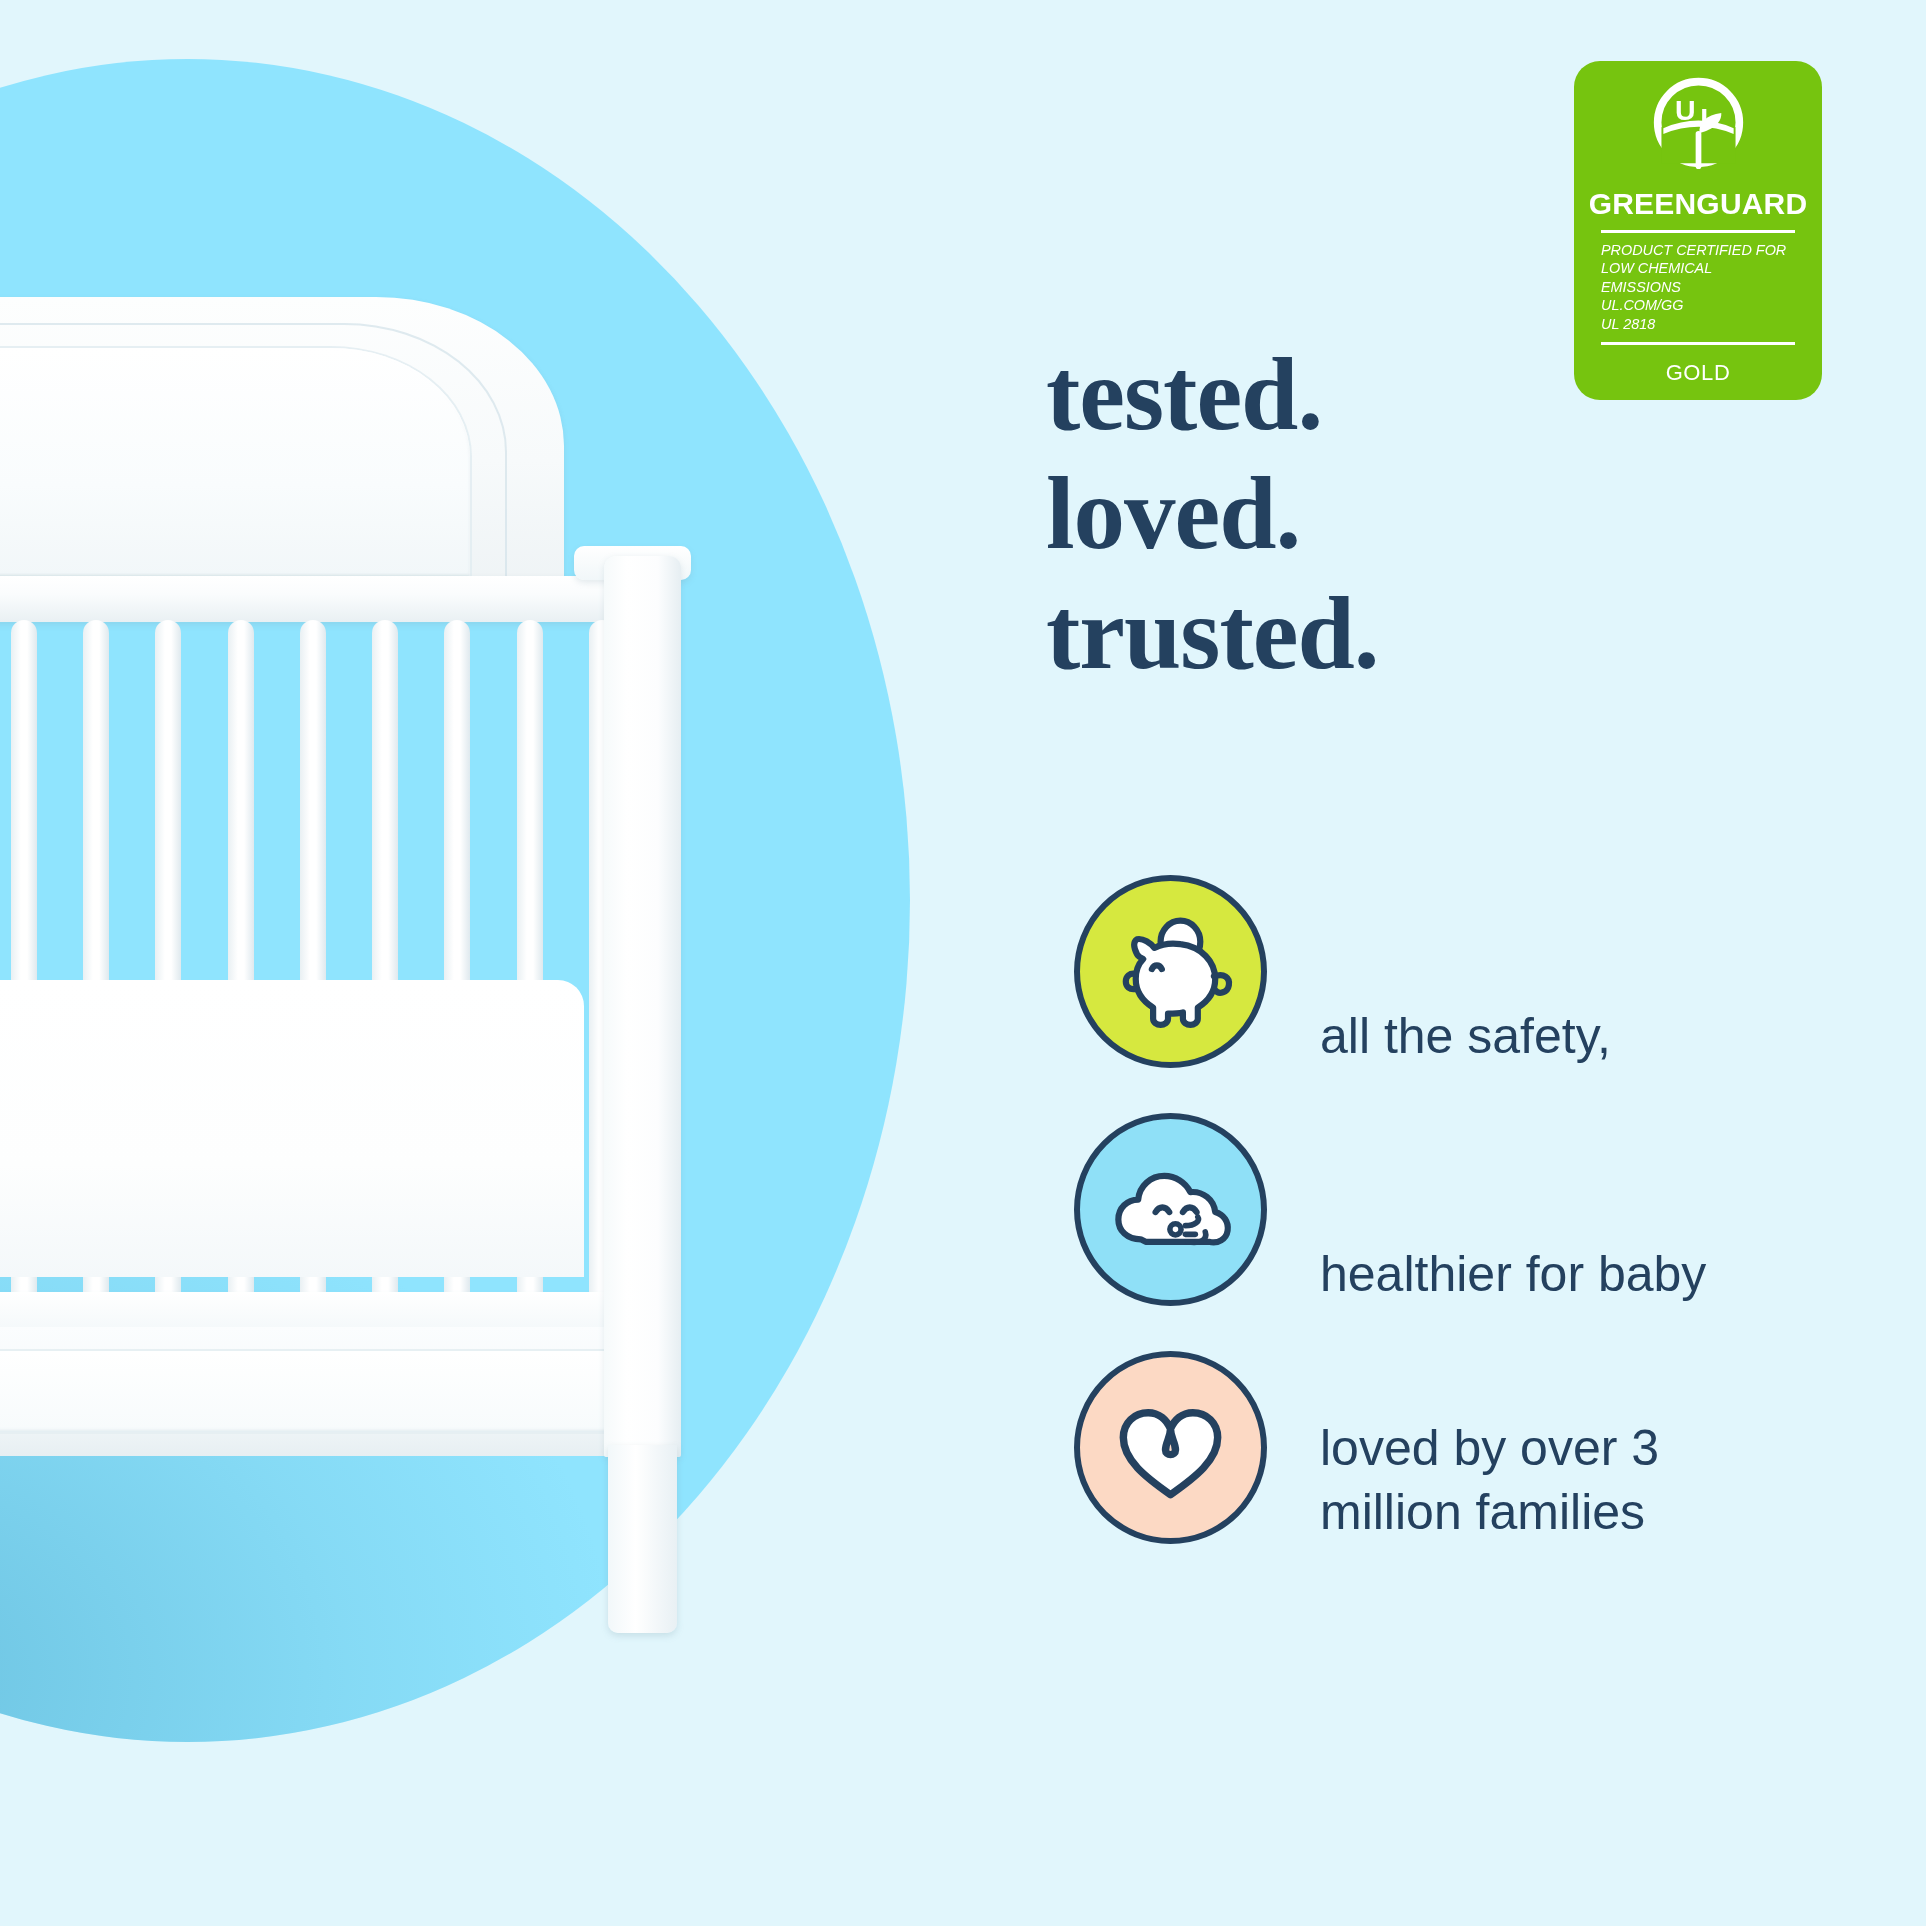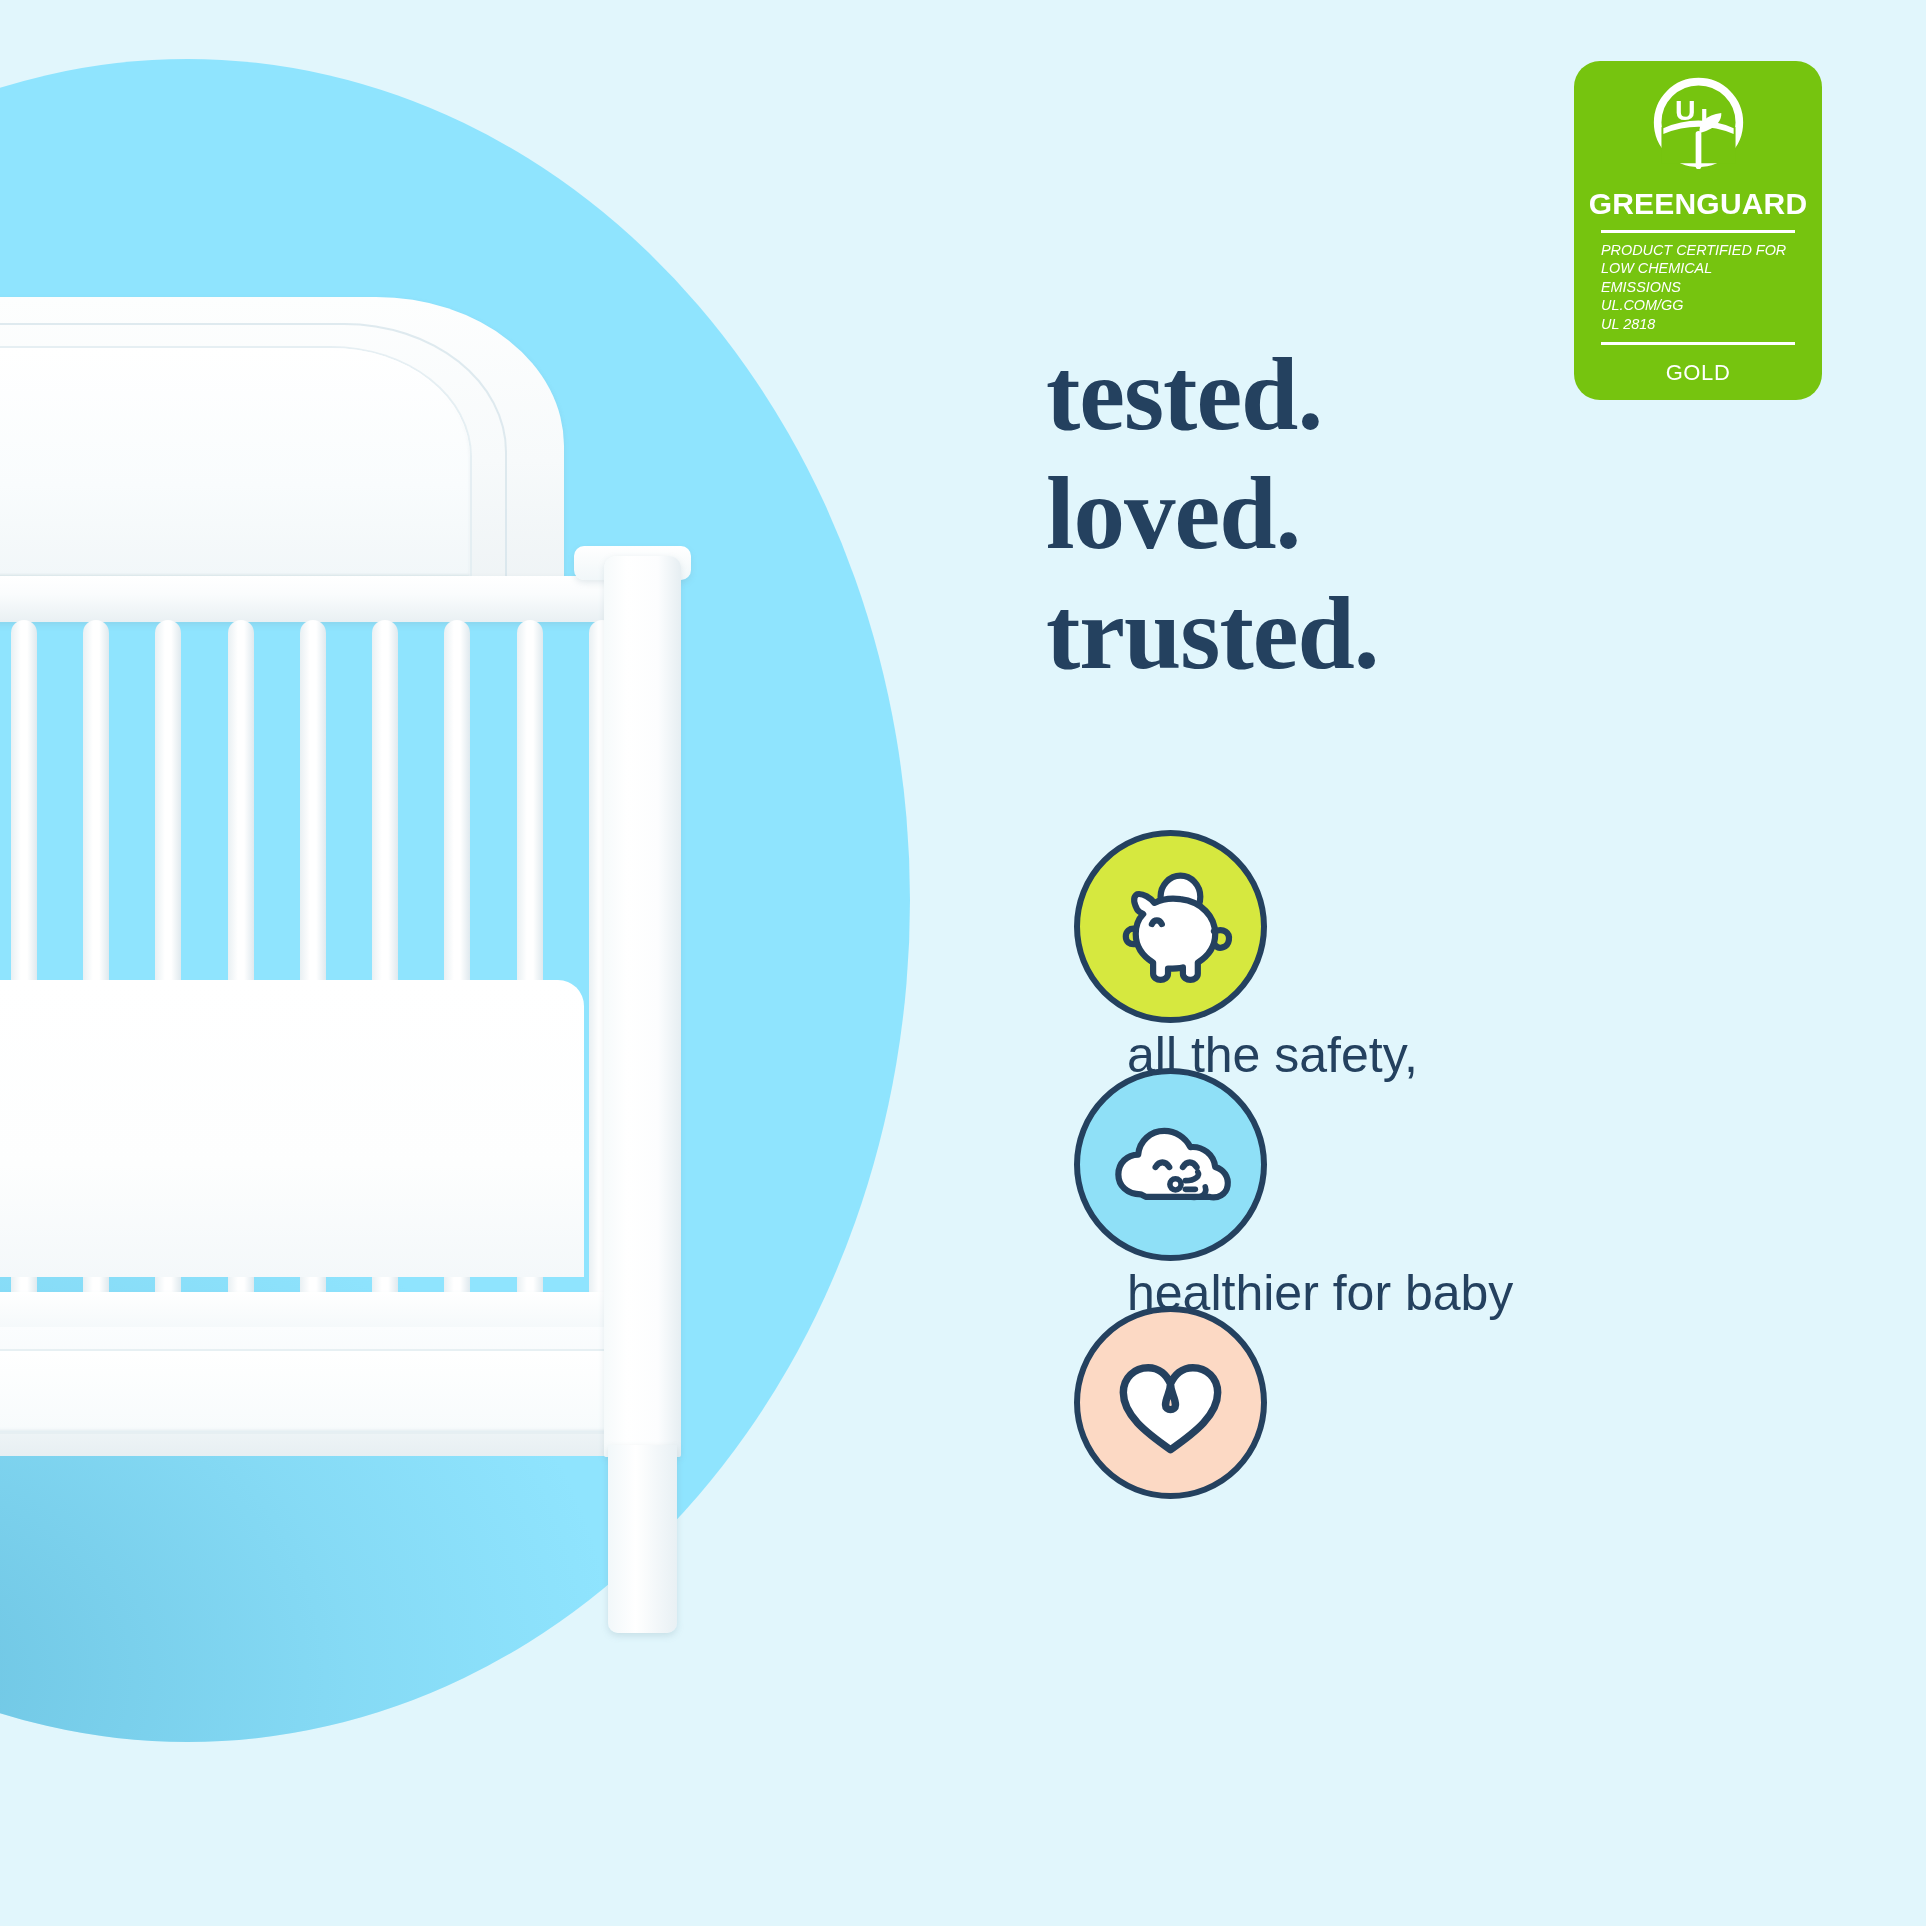--- a/index.html
+++ b/index.html
@@ -143,23 +143,22 @@
     line-height:1.16;
     color:#24415f;
     letter-spacing:-1px;
     margin-left:16px;
   }
   .headline div { white-space:nowrap; }
 
   
   .features { position:absolute; left:1074px; top:830px; width:792px; }
   .feature-row {
-    display:flex; align-items:flex-start;
+    display:flex; align-items:flex-end;
     height:238px;
-    flex-direction:column;
   }
   .feature-icon {
     position:relative;
     width:193px; height:193px; flex:0 0 193px;
     border-radius:50%;
     border:6px solid #24415f;
     display:flex; align-items:center; justify-content:center;
   }
   .feature-icon.piggy  { background:#d6e83f; }
   .feature-icon.cloud  { background:#8fe0f7; }
@@ -286,17 +285,21 @@
     <div class="feature-row">
       <div class="feature-icon heart">
         <svg viewBox="0 0 120 120" width="149" height="149" aria-hidden="true">
           <path d="M60 98 C40 84 22 70 22 52 C22 40 31 32 42 32
                    C51 32 57 38 60 45 C60 52 56 56 56 62
                    C56 67 64 67 64 62 C64 56 60 52 60 45
                    C63 38 69 32 78 32 C89 32 98 40 98 52
                    C98 70 80 84 60 98 Z" fill="#ffffff" stroke="#24415f" stroke-width="6" stroke-linejoin="round" stroke-linecap="round"></path>
         </svg>
       </div>
+      <div class="feature-text">
+        <div>loved by over 3</div>
+        <div>million families</div>
+      </div>
     </div>
 
   </div>
 </div>
 
 
 </body></html>

